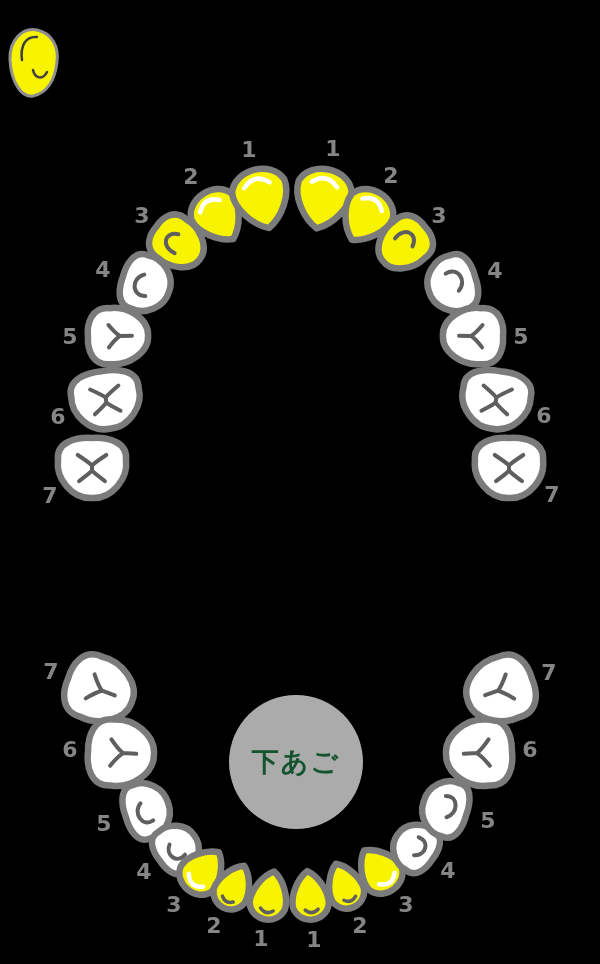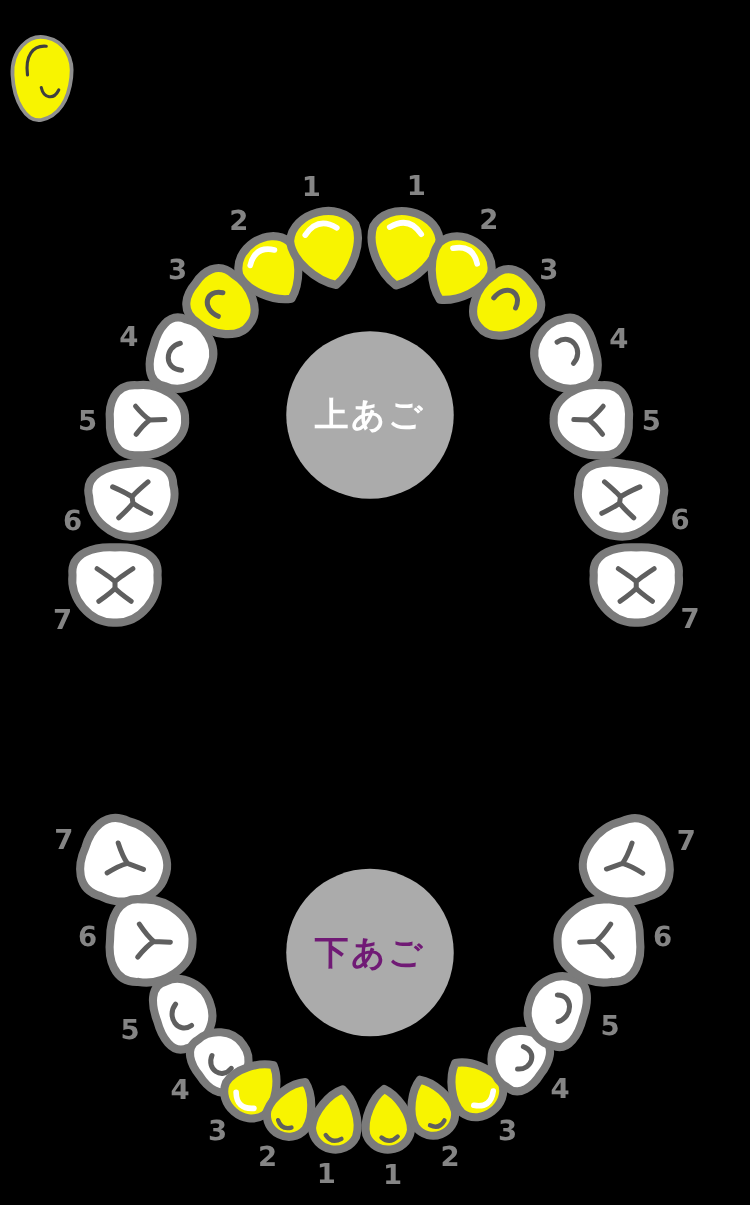--- a/index.html
+++ b/index.html
@@ -193,21 +193,18 @@
         <path d="M 0 15.3 L 0 2.04 M 0 2.04 Q -3.96 -3.4000000000000004 -13.200000000000001 -10.2 M 0 2.04 Q 3.96 -3.4000000000000004 13.200000000000001 -10.2" fill="none" stroke="#5F5F5F" stroke-width="4" stroke-linecap="round"></path>
       </g>
       <text x="530" y="757" text-anchor="middle" class="num" fill="#858585">6</text>
       <g transform="translate(500 690) rotate(70.6)">
         <path d="M -32 -8.75 C -33.92 -29.75 -14.4 -35 0 -33.949999999999996 C 14.4 -35 33.92 -29.75 32 -8.75 C 34.24 11.200000000000001 19.2 35 0 33.949999999999996 C -19.2 35 -34.24 11.200000000000001 -32 -8.75 Z" fill="#FFFFFF" stroke="#7B7B7B" stroke-width="6.5" stroke-linejoin="round"></path>
         <path d="M 0 15.75 L 0 2.1 M 0 2.1 Q -3.84 -3.5 -12.8 -10.5 M 0 2.1 Q 3.84 -3.5 12.8 -10.5" fill="none" stroke="#5F5F5F" stroke-width="4" stroke-linecap="round"></path>
       </g>
       <text x="549" y="680" text-anchor="middle" class="num" fill="#858585">7</text>
     </svg>
 
-  <div id="upper-circle" class="jaw-circle" style="background: rgb(171, 171, 171);">
-    <span style="color: rgb(255, 255, 255);">上あご</span>
+
+  <div id="lower-circle" class="jaw-circle" style="background: rgb(171, 171, 171);">
+    <span style="color: #14532d;">下あご</span>
   </div>
 
-  <div id="lower-circle" class="jaw-circle" style="background: rgb(171, 171, 171);">
-    <span style="color: #701a75;">下あご</span>
-  </div>
-
 </div>
 
 </body></html>

